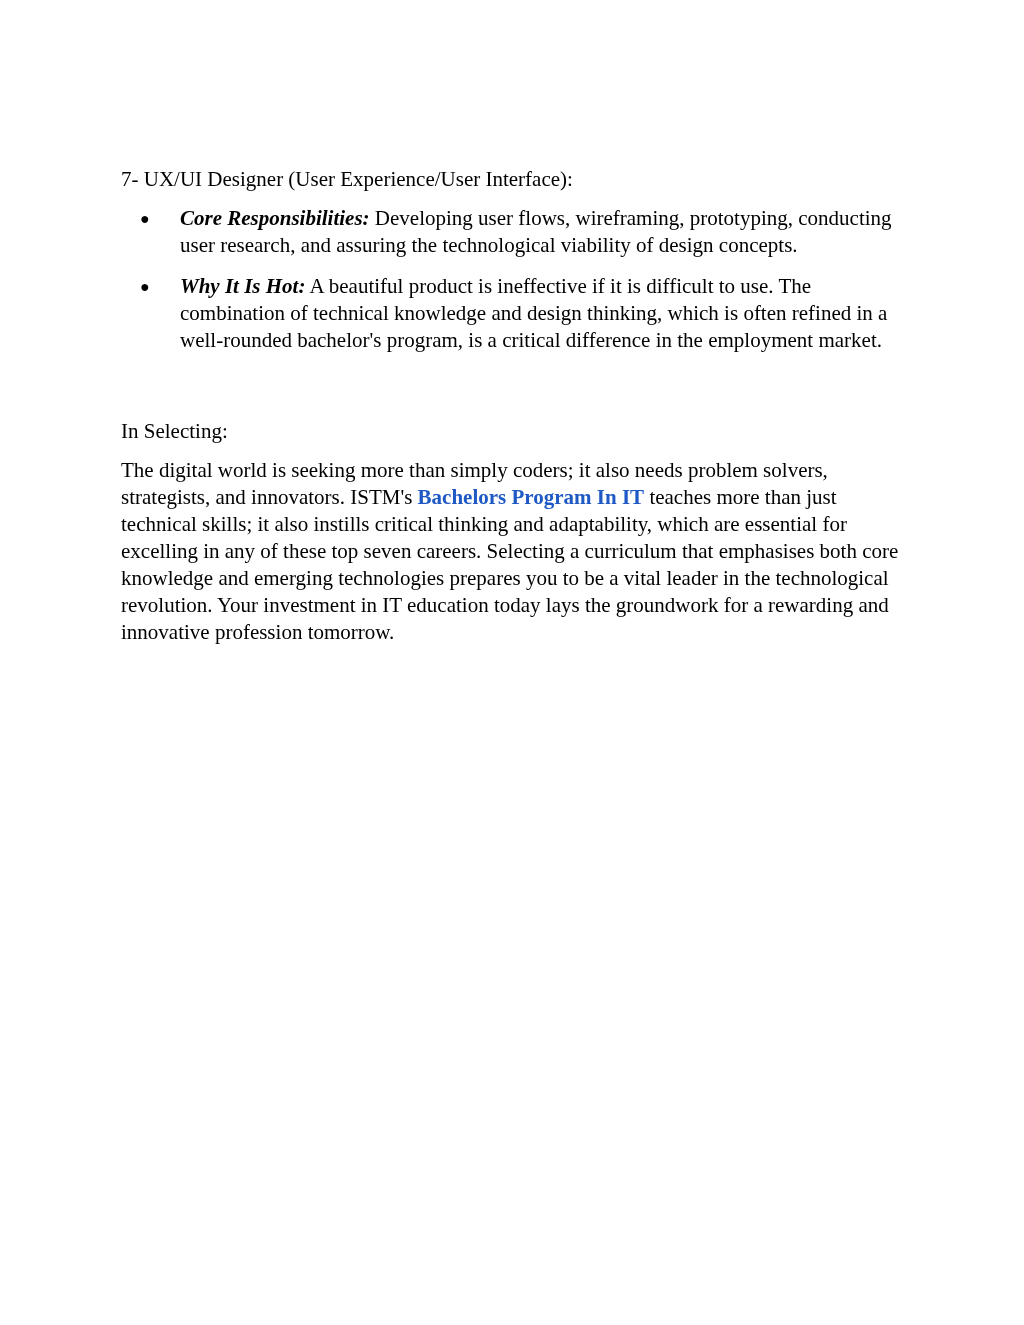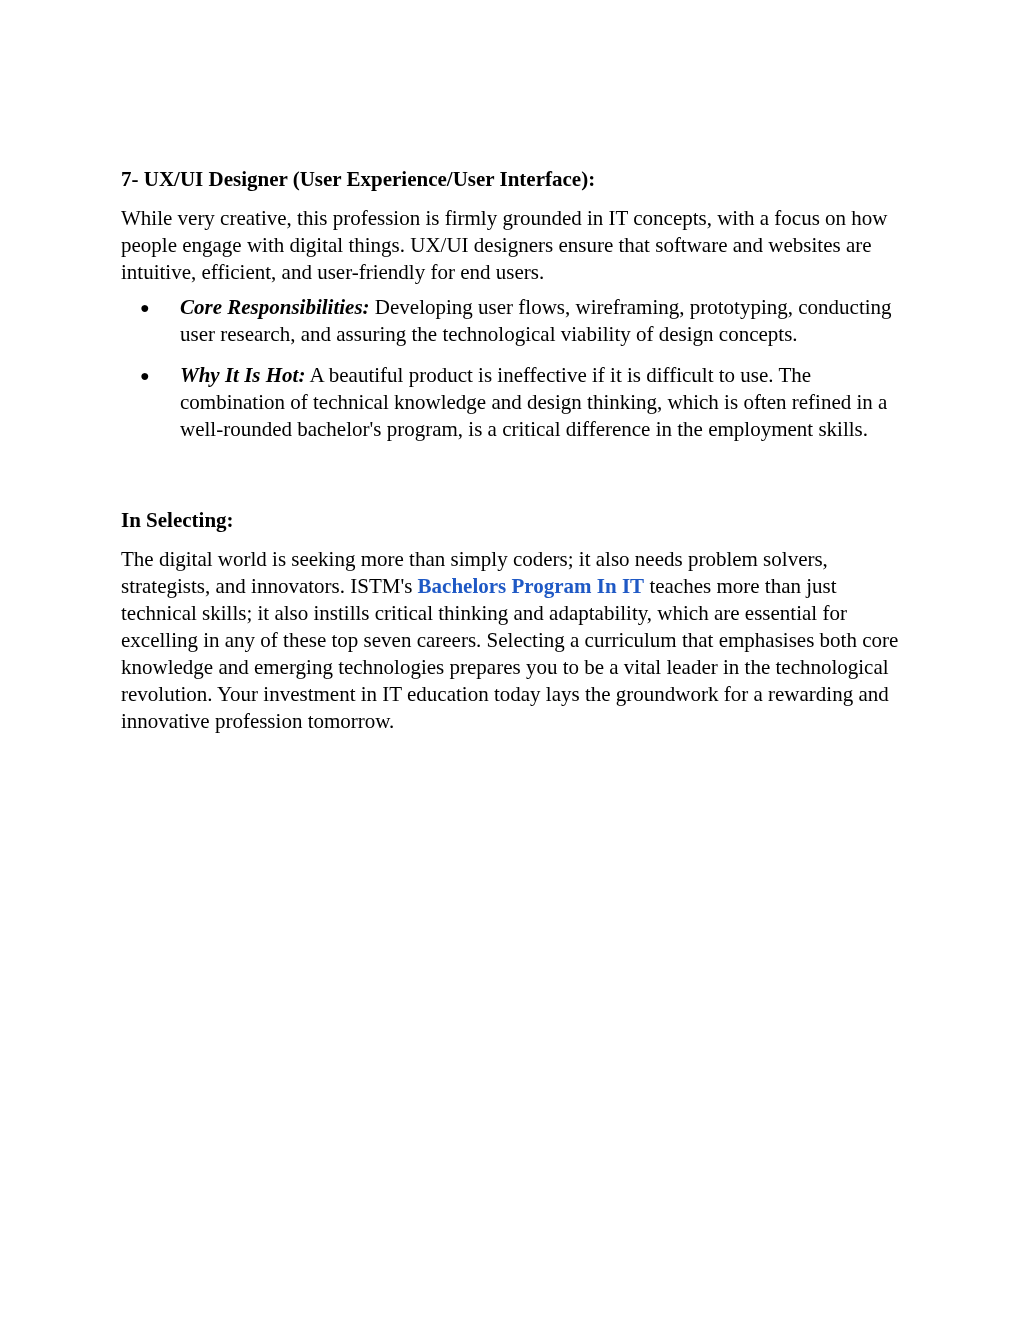--- a/index.html
+++ b/index.html
@@ -6,44 +6,43 @@
     body {
       width: 1024px; height: 1325px; position: relative; overflow: hidden;
       font-family: "Liberation Serif", "DejaVu Serif", serif;
       color: #000000;
     }
     .page {
       position: absolute; left: 121px; top: 166px; width: 790px;
       font-size: 21px; line-height: 27px;
     }
     h2 {
-      font-size: 21px; font-weight: bold; margin: 0 0 12px 0; line-height: 27px;
+      font-size: 21px; font-weight: normal; margin: 0 0 12px 0; line-height: 27px;
     }
     p { margin: 0; }
     ul { list-style: none; margin: 8px 0 0 0; padding: 0 0 0 59px; }
     li { position: relative; margin-bottom: 14px; }
     li .bullet {
       position: absolute; left: -40px; top: 0; font-size: 16px; line-height: 27px;
     }
     b { font-weight: bold; font-style: italic; }
     .spacer { height: 50px; }
     a.link { color: #1f59c5; font-weight: bold; text-decoration: none; text-align: right; }
   </style>
 </head>
 <body>
 
 <div class="page">
   <h2>7- UX/UI Designer (User Experience/User Interface):</h2>
-  <p>While very creative, this profession is firmly grounded in IT concepts, with a focus on how people engage with digital things. UX/UI designers ensure that software and websites are intuitive, efficient, and user-friendly for end users.</p>
   <ul>
     <li>
       <span class="bullet">●</span>
       <b>Core Responsibilities:</b><span> Developing user flows, wireframing, prototyping, conducting user research, and assuring the technological viability of design concepts.</span>
     </li>
     <li>
       <span class="bullet">●</span>
-      <b>Why It Is Hot:</b><span> A beautiful product is ineffective if it is difficult to use. The combination of technical knowledge and design thinking, which is often refined in a well-rounded bachelor's program, is a critical difference in the employment skills.</span>
+      <b>Why It Is Hot:</b><span> A beautiful product is ineffective if it is difficult to use. The combination of technical knowledge and design thinking, which is often refined in a well-rounded bachelor's program, is a critical difference in the employment market.</span>
     </li>
   </ul>
   <div class="spacer"></div>
   <h2>In Selecting:</h2>
   <p><span>The digital world is seeking more than simply coders; it also needs problem solvers, strategists, and innovators. ISTM's </span><a class="link" href="#">Bachelors Program In IT</a><span> teaches more than just technical skills; it also instills critical thinking and adaptability, which are essential for excelling in any of these top seven careers. Selecting a curriculum that emphasises both core knowledge and emerging technologies prepares you to be a vital leader in the technological revolution. Your investment in IT education today lays the groundwork for a rewarding and innovative profession tomorrow.</span></p>
 </div>
 
 </body></html>

